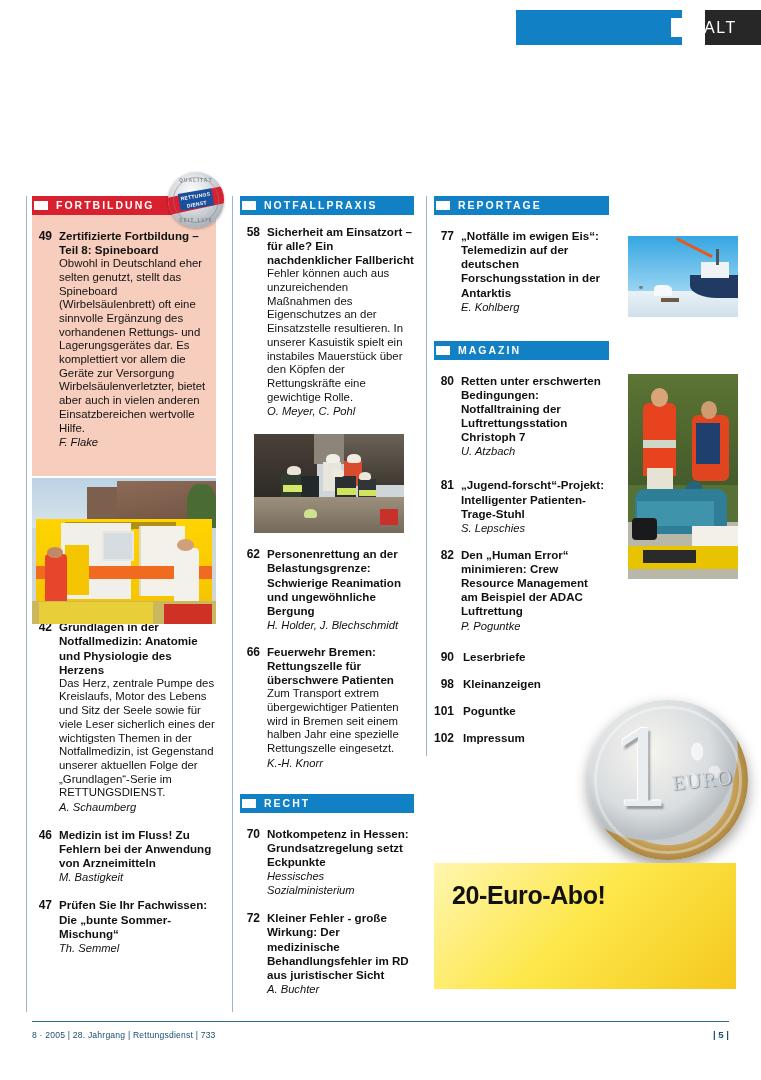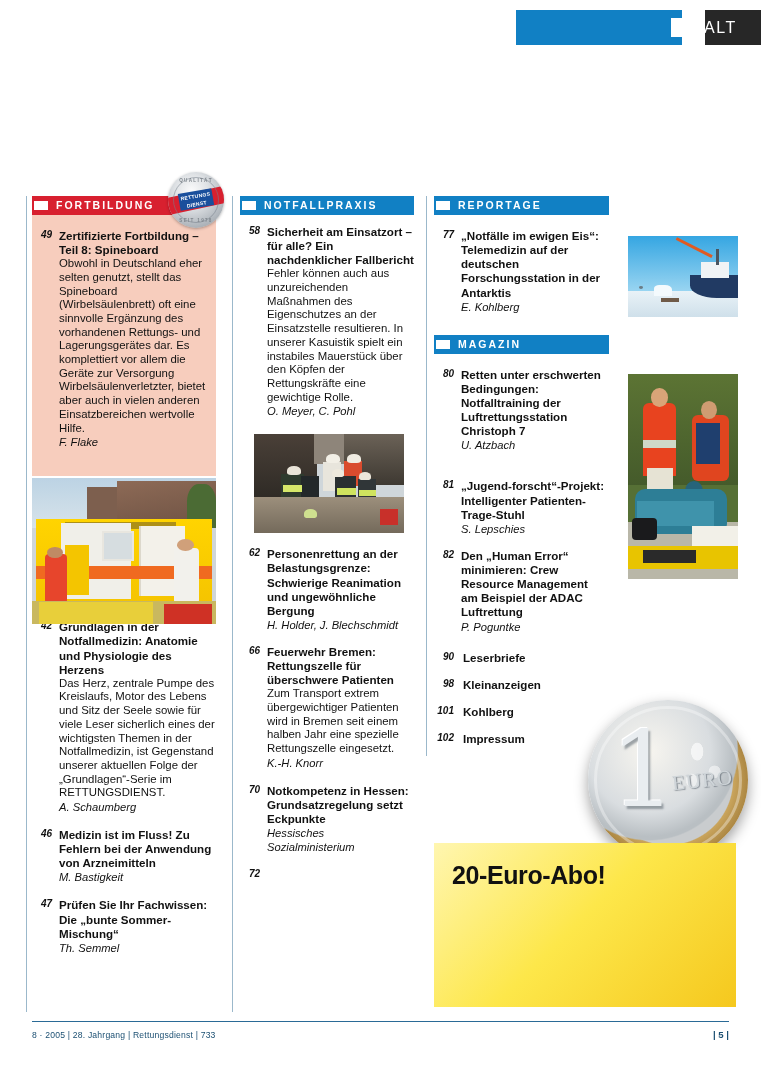--- a/index.html
+++ b/index.html
@@ -93,25 +93,24 @@
   
   .entry {
     display: flex;
     margin-top: 11px;
     line-height: 1.18;
   }
   .entry .pg {
     flex: 0 0 auto;
     width: 20px;
     text-align: right;
-    font-size: 10px;
+    font-size: 12px;
     font-weight: 700;
     color: #111111;
     padding-right: 7px;
-    font-style: italic;
   }
   .entry .body { flex: 1 1 auto; min-width: 0; }
   .entry .title {
     font-size: 11.6px;
     font-weight: 700;
     color: #111111;
     line-height: 1.22;
   }
   .entry .teaser {
     font-size: 11.4px;
@@ -275,22 +274,22 @@
   #coin .rim {
     position: absolute;
     left: 6px; top: 6px; right: 6px; bottom: 6px;
     border-radius: 50%;
     border: 3px solid rgba(255,255,255,.35);
   }
 
   
   #promo {
     position: absolute;
-    left: 434px; top: 843px;
-    width: 302px; height: 164px;
+    left: 434px; top: 863px;
+    width: 302px; height: 126px;
     background: linear-gradient(135deg, #fff6b0 0%, #fde74a 48%, #f5c81e 100%);
   }
   #promo .promo-head {
     position: absolute;
     left: 18px; top: 18px;
     font-size: 25px;
     font-weight: 700;
     color: #111111;
     letter-spacing: -0.4px;
   }
@@ -466,65 +465,74 @@
 
   <div class="entry" style="margin-top:13px;">
     <div class="pg">66</div>
     <div class="body">
       <div class="title">Feuerwehr Bremen: Rettungszelle für überschwere Patienten</div>
       <div class="teaser">Zum Transport extrem übergewichtiger Patienten wird in Bremen seit einem halben Jahr eine spezielle Rettungszelle eingesetzt.</div>
       <div class="author">K.-H. Knorr</div>
     </div>
   </div>
 
+  <div class="sect-bar blue" style="margin-top:24px;">
+    <div class="bar"></div>
+    <div class="tab"></div>
+    <div class="label">RECHT</div>
+  </div>
 
   <div class="entry" style="margin-top:14px;">
     <div class="pg">70</div>
     <div class="body">
       <div class="title">Notkompetenz in Hessen: Grundsatzregelung setzt Eckpunkte</div>
       <div class="author">Hessisches Sozialministerium</div>
     </div>
   </div>
 
   <div class="entry" style="margin-top:14px;">
     <div class="pg">72</div>
+    <div class="body">
+      <div class="title">Kleiner Fehler - große Wirkung: Der medizinische Behandlungsfehler im RD aus juristischer Sicht</div>
+      <div class="author">A. Buchter</div>
+    </div>
   </div>
 </div>
 
 <div class="col col-right">
 
   <div class="sect-bar blue wide-right">
     <div class="bar"></div>
     <div class="tab"></div>
     <div class="label">REPORTAGE</div>
   </div>
 
   <div class="entry" style="margin-top:14px; width:170px;">
     <div class="pg">77</div>
     <div class="body">
       <div class="title">„Notfälle im ewigen Eis“: Telemedizin auf der deutschen Forschungsstation in der Antarktis</div>
       <div class="author">E. Kohlberg</div>
     </div>
   </div>
 
-  <div class="sect-bar blue wide-right" style="margin-top:21px;">
+  <div class="sect-bar blue wide-right" style="margin-top:27px;">
     <div class="bar"></div>
     <div class="tab"></div>
     <div class="label">MAGAZIN</div>
   </div>
 
   <div class="entry" style="margin-top:14px; width:170px;">
     <div class="pg">80</div>
     <div class="body">
       <div class="title">Retten unter erschwerten Bedingungen: Notfalltraining der Luftrettungsstation Christoph 7</div>
       <div class="author">U. Atzbach</div>
     </div>
   </div>
 
-  <div class="entry" style="margin-top:27px; width:170px;">
+  <div class="entry" style="margin-top:20px; width:170px;">
     <div class="pg">81</div>
     <div class="body">
       <div class="title">„Jugend-forscht“-Projekt: Intelligenter Patienten-Trage-Stuhl</div>
       <div class="author">S. Lepschies</div>
     </div>
   </div>
 
   <div class="entry" style="margin-top:13px; width:170px;">
     <div class="pg">82</div>
     <div class="body">
@@ -543,21 +551,21 @@
   <div class="entry simple" style="margin-top:13px;">
     <div class="pg">98</div>
     <div class="body">
         <div class="title">Kleinanzeigen</div>
       </div>
   </div>
 
   <div class="entry simple" style="margin-top:13px;">
     <div class="pg">101</div>
     <div class="body">
-        <div class="title">Kohlberg</div>
+        <div class="title">Poguntke</div>
       </div>
   </div>
 
   <div class="entry simple" style="margin-top:13px;">
     <div class="pg">102</div>
     <div class="body">
         <div class="title">Impressum</div>
       </div>
   </div>
 </div>

